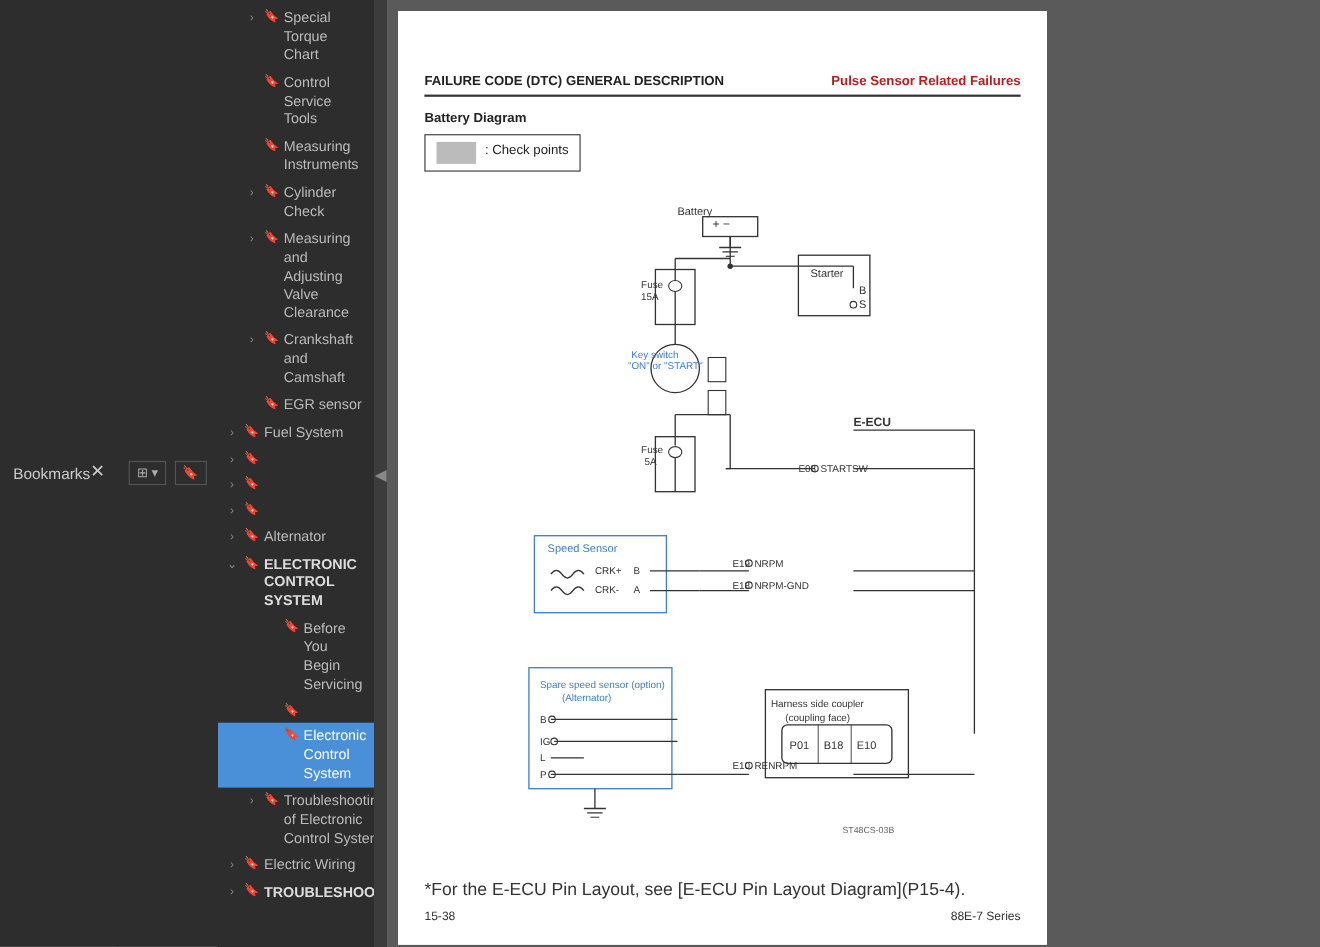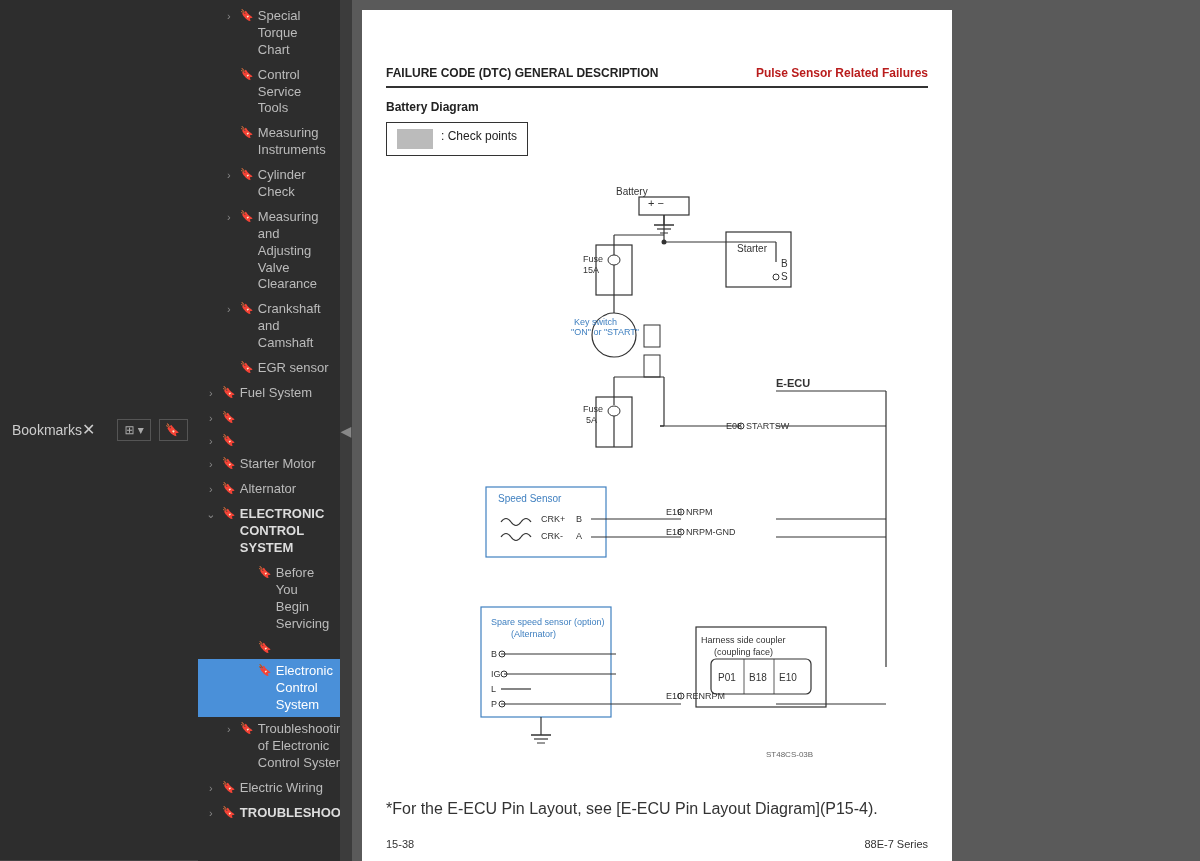--- a/index.html
+++ b/index.html
@@ -202,21 +202,21 @@
 
     
     #wiring-svg {
       width: 540px;
       height: 620px;
     }
 
     #pdf-footer {
       display: flex;
       justify-content: space-between;
-      margin-top: 20px;
+      margin-top: 8px;
       font-size: 11px;
       color: #333;
     }
 
     #footnote {
       font-size: 16px;
       color: #333;
       margin-top: 4px;
     }
   </style>
@@ -278,21 +278,20 @@
         <span class="expand-btn">›</span>
         <span class="bookmark-icon" style="font-size: 11px;">🔖</span>
       </div>
       <div class="tree-item indent-0">
         <span class="expand-btn">›</span>
         <span class="bookmark-icon" style="font-size: 11px;">🔖</span>
       </div>
       <div class="tree-item indent-0">
         <span class="expand-btn">›</span>
         <span class="bookmark-icon" style="font-size: 11px;">🔖</span>
-        <span class="item-label">Starter Motor</span>
       </div>
       <div class="tree-item indent-0">
         <span class="expand-btn">›</span>
         <span class="bookmark-icon" style="font-size: 11px;">🔖</span>
         <span class="item-label">Alternator</span>
       </div>
       <div class="tree-item indent-0">
         <span class="expand-btn">⌄</span>
         <span class="bookmark-icon" style="font-size: 11px;">🔖</span>
         <span class="item-label" style="font-weight: bold; color: rgb(221, 221, 221);">ELECTRONIC CONTROL SYSTEM</span>

